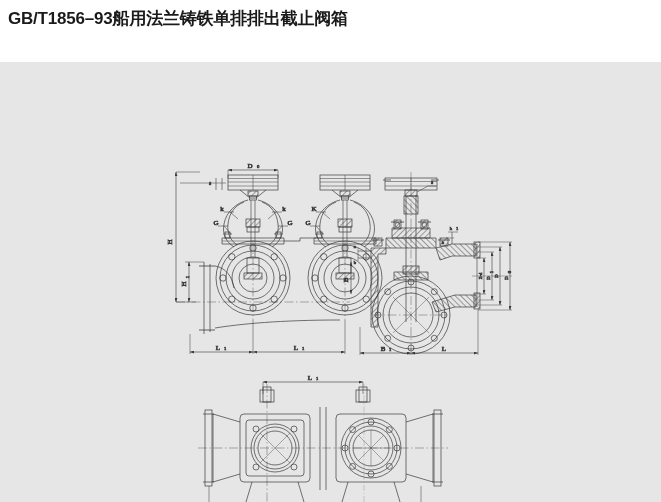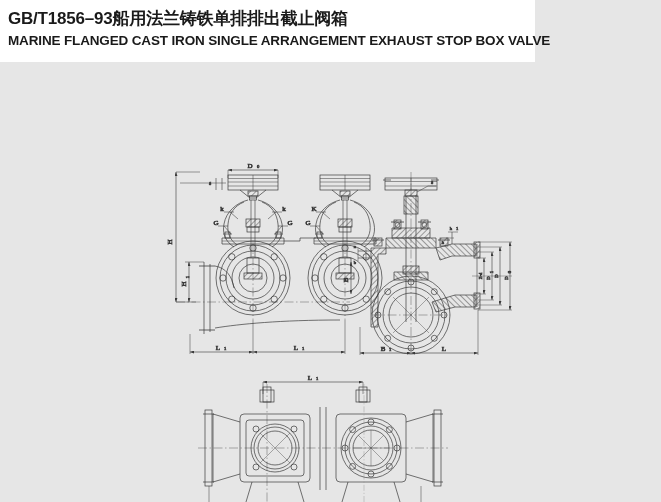--- a/index.html
+++ b/index.html
@@ -11,21 +11,21 @@
   }
   #page {
     position: relative;
     width: 661px;
     height: 502px;
     background: #e6e6e6;
   }
   #header {
     position: absolute;
     left: 0; top: 0;
-    width: 535px;
+    width: 661px;
     height: 62px;
     background: #ffffff;
     box-sizing: border-box;
     padding: 9px 0 0 8px;
   }
   #title-cn {
     font-size: 17px;
     font-weight: bold;
     color: #1a1a1a;
     letter-spacing: -0.2px;
@@ -60,21 +60,20 @@
     fill: #3a3a3a;
   }
 </style>
 </head>
 <body>
 
 <div id="page">
 
   <div id="header">
     <div id="title-cn">GB/T1856–93船用法兰铸铁单排排出截止阀箱</div>
-    <div id="title-en">MARINE FLANGED CAST IRON SINGLE ARRANGEMENT EXHAUST STOP BOX VALVE</div>
   </div>
 
   <div id="drawing-area">
     <svg width="661" height="440" viewBox="0 0 661 440">
       <defs>
         <pattern id="hatchR" width="4" height="4" patternTransform="rotate(45)" patternUnits="userSpaceOnUse">
           <line x1="0" y1="0" x2="0" y2="4" stroke="#4a4a4a" stroke-width="1"></line>
         </pattern>
         <pattern id="hatchL" width="4" height="4" patternTransform="rotate(-45)" patternUnits="userSpaceOnUse">
           <line x1="0" y1="0" x2="0" y2="4" stroke="#4a4a4a" stroke-width="1"></line>

